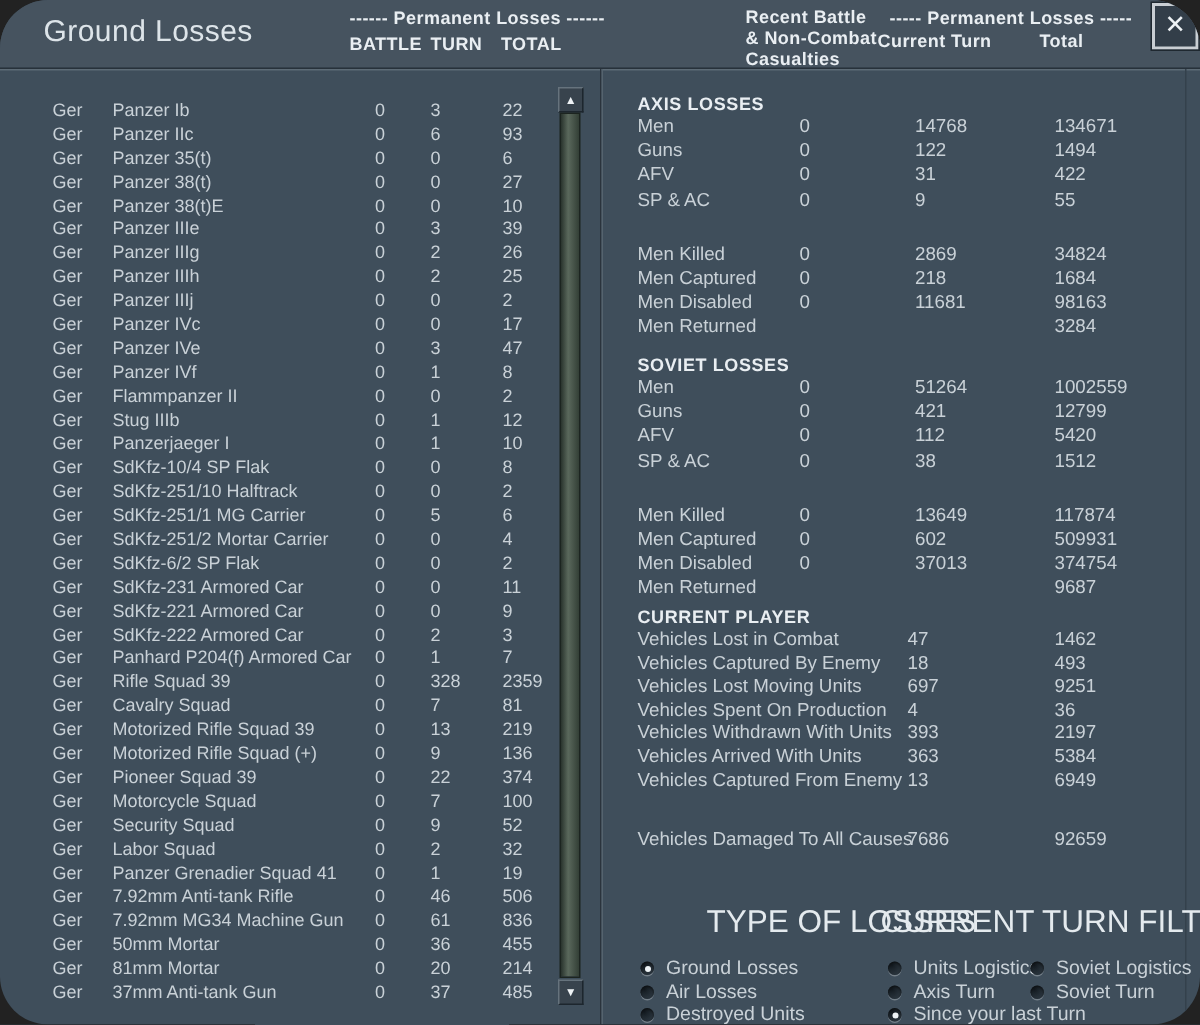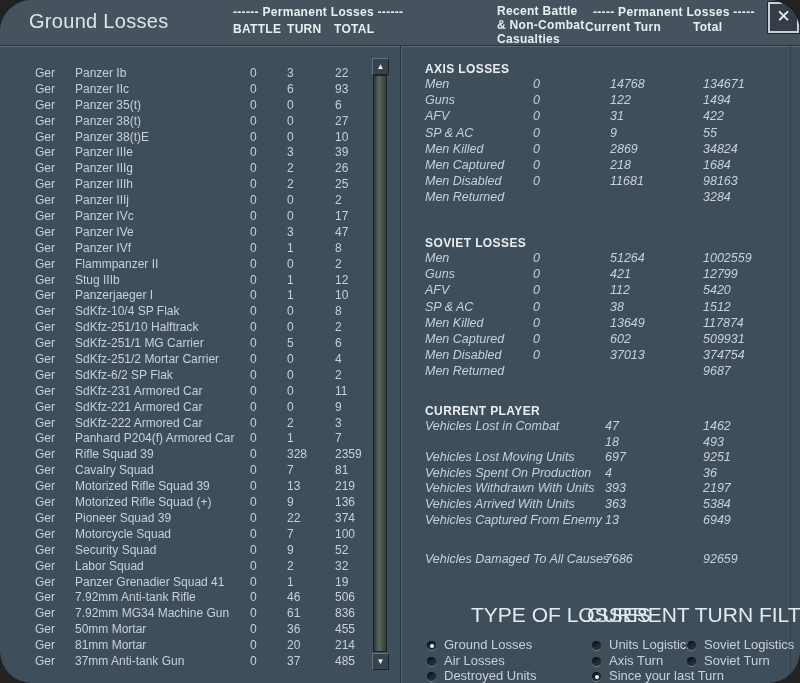--- a/index.html
+++ b/index.html
@@ -45,22 +45,22 @@
     border:1px solid #1c2420;cursor:pointer;
   }
   
   .vdiv-dark{position:absolute;left:400px;top:46px;width:1px;height:637px;background:#2a333c;}
   .vdiv-light{position:absolute;left:401px;top:46px;width:1px;height:637px;background:#55636e;}
   .redge{position:absolute;left:790px;top:46px;width:1px;height:637px;background:#34414c;}
   
   .section{position:absolute;left:412px;width:388px;}
   .s-title{height:15px;font-size:12px;font-weight:bold;color:#e9eef2;letter-spacing:.4px;position:relative;}
   .s-title span{position:absolute;left:13px;}
-  .s-row{position:relative;height:16.2px;font-size:12.5px;white-space:nowrap;font-style:italic;}
-  .s-row.gap{margin-top:0;}
+  .s-row{position:relative;height:16.2px;font-size:12.5px;white-space:nowrap;}
+  .s-row.gap{margin-top:20px;}
   .s-row span{position:absolute;top:0;}
   .s-label{left:13px;}
   .s-recent{left:121px;}
   .s-current{left:198px;}
   .s-total{left:291px;}
   .p-row{height:15.6px;}
   .p-row.gap{margin-top:24px;}
   .p-current{left:193px;}
   
   .filter-heading{position:absolute;top:603px;font-size:21px;color:#e4eaee;white-space:nowrap;}
@@ -488,20 +488,21 @@
       <div class="section" style="top: 404px;">
         <div class="s-title">
           <span>CURRENT PLAYER</span>
         </div>
         <div class="s-row p-row">
           <span class="s-label">Vehicles Lost in Combat</span>
           <span class="p-current">47</span>
           <span class="s-total">1462</span>
         </div>
         <div class="s-row p-row">
+          <span class="s-label">Vehicles Captured By Enemy</span>
           <span class="p-current">18</span>
           <span class="s-total">493</span>
         </div>
         <div class="s-row p-row">
           <span class="s-label">Vehicles Lost Moving Units</span>
           <span class="p-current">697</span>
           <span class="s-total">9251</span>
         </div>
         <div class="s-row p-row">
           <span class="s-label">Vehicles Spent On Production</span>

